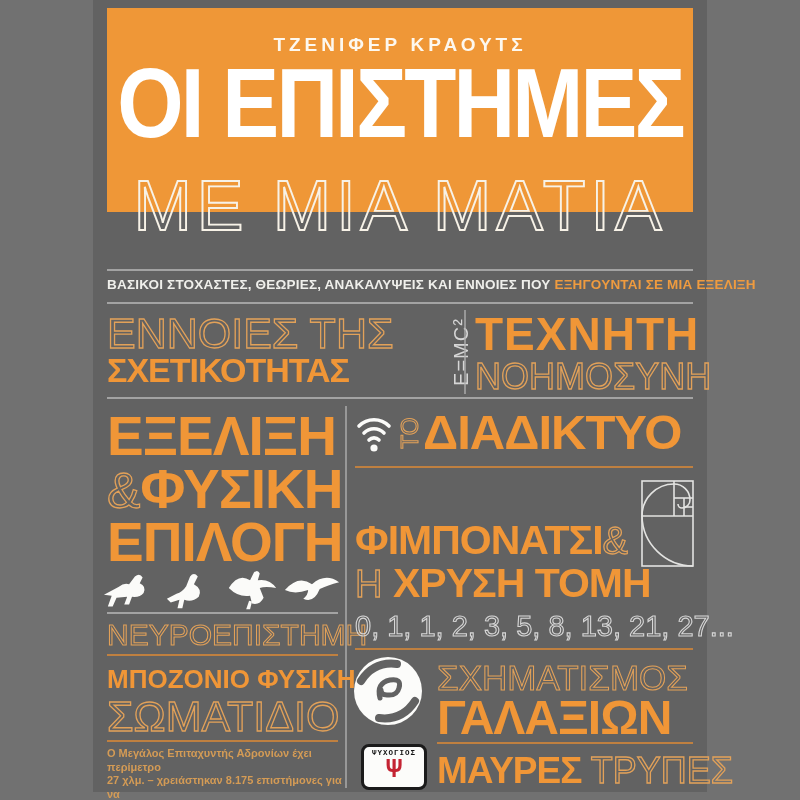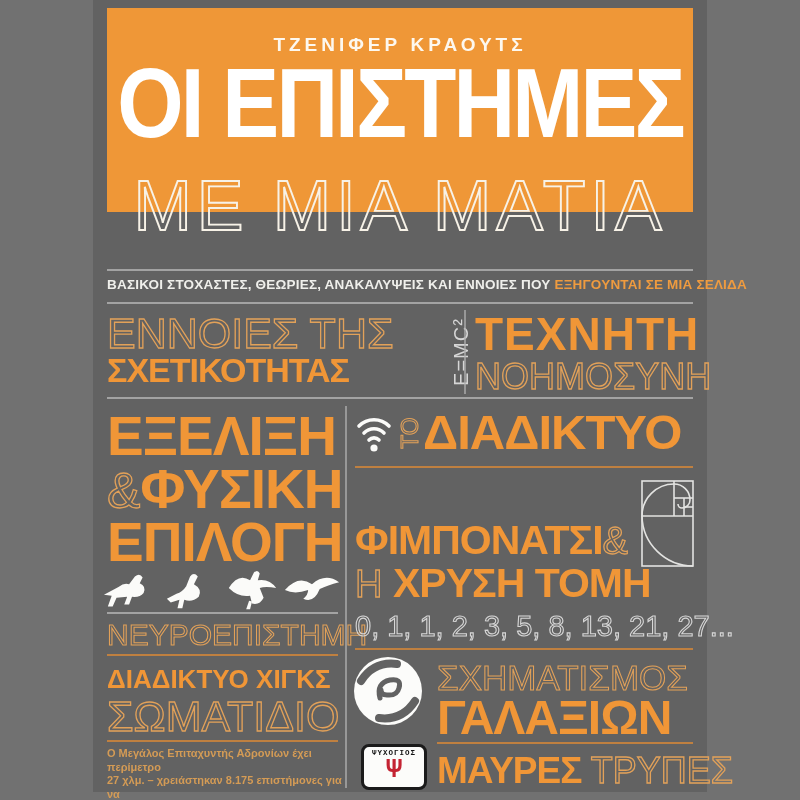--- a/index.html
+++ b/index.html
@@ -38,21 +38,21 @@
 <div class="cover">
 
   <div class="title-box">
     <div class="author">ΤΖΕΝΙΦΕΡ ΚΡΑΟΥΤΣ</div>
     <div class="t1">ΟΙ ΕΠΙΣΤΗΜΕΣ</div>
     <div class="t2">ΜΕ ΜΙΑ ΜΑΤΙΑ</div>
   </div>
 
   <div class="rule" style="left:14px;top:269px;width:586px;"></div>
   <div class="tagline">
-    <span class="w">ΒΑΣΙΚΟΙ ΣΤΟΧΑΣΤΕΣ, ΘΕΩΡΙΕΣ, ΑΝΑΚΑΛΥΨΕΙΣ ΚΑΙ ΕΝΝΟΙΕΣ ΠΟΥ </span><span class="o">ΕΞΗΓΟΥΝΤΑΙ ΣΕ ΜΙΑ ΣΕΛΙΔΑ</span>
+    <span class="w">ΒΑΣΙΚΟΙ ΣΤΟΧΑΣΤΕΣ, ΘΕΩΡΙΕΣ, ΑΝΑΚΑΛΥΨΕΙΣ ΚΑΙ ΕΝΝΟΙΕΣ ΠΟΥ </span><span class="o">ΕΞΗΓΟΥΝΤΑΙ ΣΕ ΜΙΑ ΕΞΕΛΙΞΗ</span>
   </div>
   <div class="rule" style="left:14px;top:302px;width:586px;"></div>
 
   <div class="abs thin or-light" style="left:14px;top:309px;font-size:43px;">ΕΝΝΟΙΕΣ ΤΗΣ</div>
   <div class="abs bold-or" style="left:14px;top:351px;font-size:34px;">ΣΧΕΤΙΚΟΤΗΤΑΣ</div>
   <div class="abs vert gray-light" style="left:330px;top:314px;width:76px;height:76px;font-size:20px;letter-spacing:1px;">E=MC²</div>
   <div class="vrule" style="left:371px;top:310px;height:84px;"></div>
 
   <div class="abs bold-or" style="left:382px;top:307px;font-size:46px;letter-spacing:1px;">ΤΕΧΝΗΤΗ</div>
   <div class="abs thin or-light" style="left:382px;top:356px;font-size:36px;">ΝΟΗΜΟΣΥΝΗ</div>
@@ -81,21 +81,21 @@
     <svg width="58" height="44" viewBox="0 0 60 44">
       <path fill="#FBFBF9" d="M2 22 Q16 6 30 16 Q44 4 58 14 Q46 17 38 21 Q32 36 21 31 Q26 27 26 22 Q12 27 2 22 Z"></path>
     </svg>
   </div>
 
   <div class="rule" style="left:14px;top:612px;width:231px;"></div>
 
   <div class="abs thin-sm or-light" style="left:14px;top:618px;font-size:30px;">ΝΕΥΡΟΕΠΙΣΤΗΜΗ</div>
   <div class="rule or" style="left:14px;top:654px;width:231px;"></div>
 
-  <div class="abs bold-or" style="left:14px;top:664px;font-size:26px;letter-spacing:0;">ΔΙΑΔΙΚΤΥΟ ΧΙΓΚΣ</div>
+  <div class="abs bold-or" style="left:14px;top:664px;font-size:26px;letter-spacing:0;">ΜΠΟΖΟΝΙΟ ΦΥΣΙΚΗ</div>
   <div class="abs thin or-light" style="left:14px;top:692px;font-size:43px;">ΣΩΜΑΤΙΔΙΟ</div>
   <div class="rule or" style="left:14px;top:740px;width:231px;"></div>
   <div class="note" style="left:14px;top:747px;width:235px;">
     <div>Ο Μεγάλος Επιταχυντής Αδρονίων έχει περίμετρο</div>
     <div>27 χλμ. – χρειάστηκαν 8.175 επιστήμονες για να</div>
 
   </div>
 
   <svg class="abs" style="left:262px;top:408px;" width="38" height="46" viewBox="0 0 38 46">
     <path d="M4 18 A 21 21 0 0 1 34 18" fill="none" stroke="#FBFBF9" stroke-width="3.6" stroke-linecap="round"></path>

